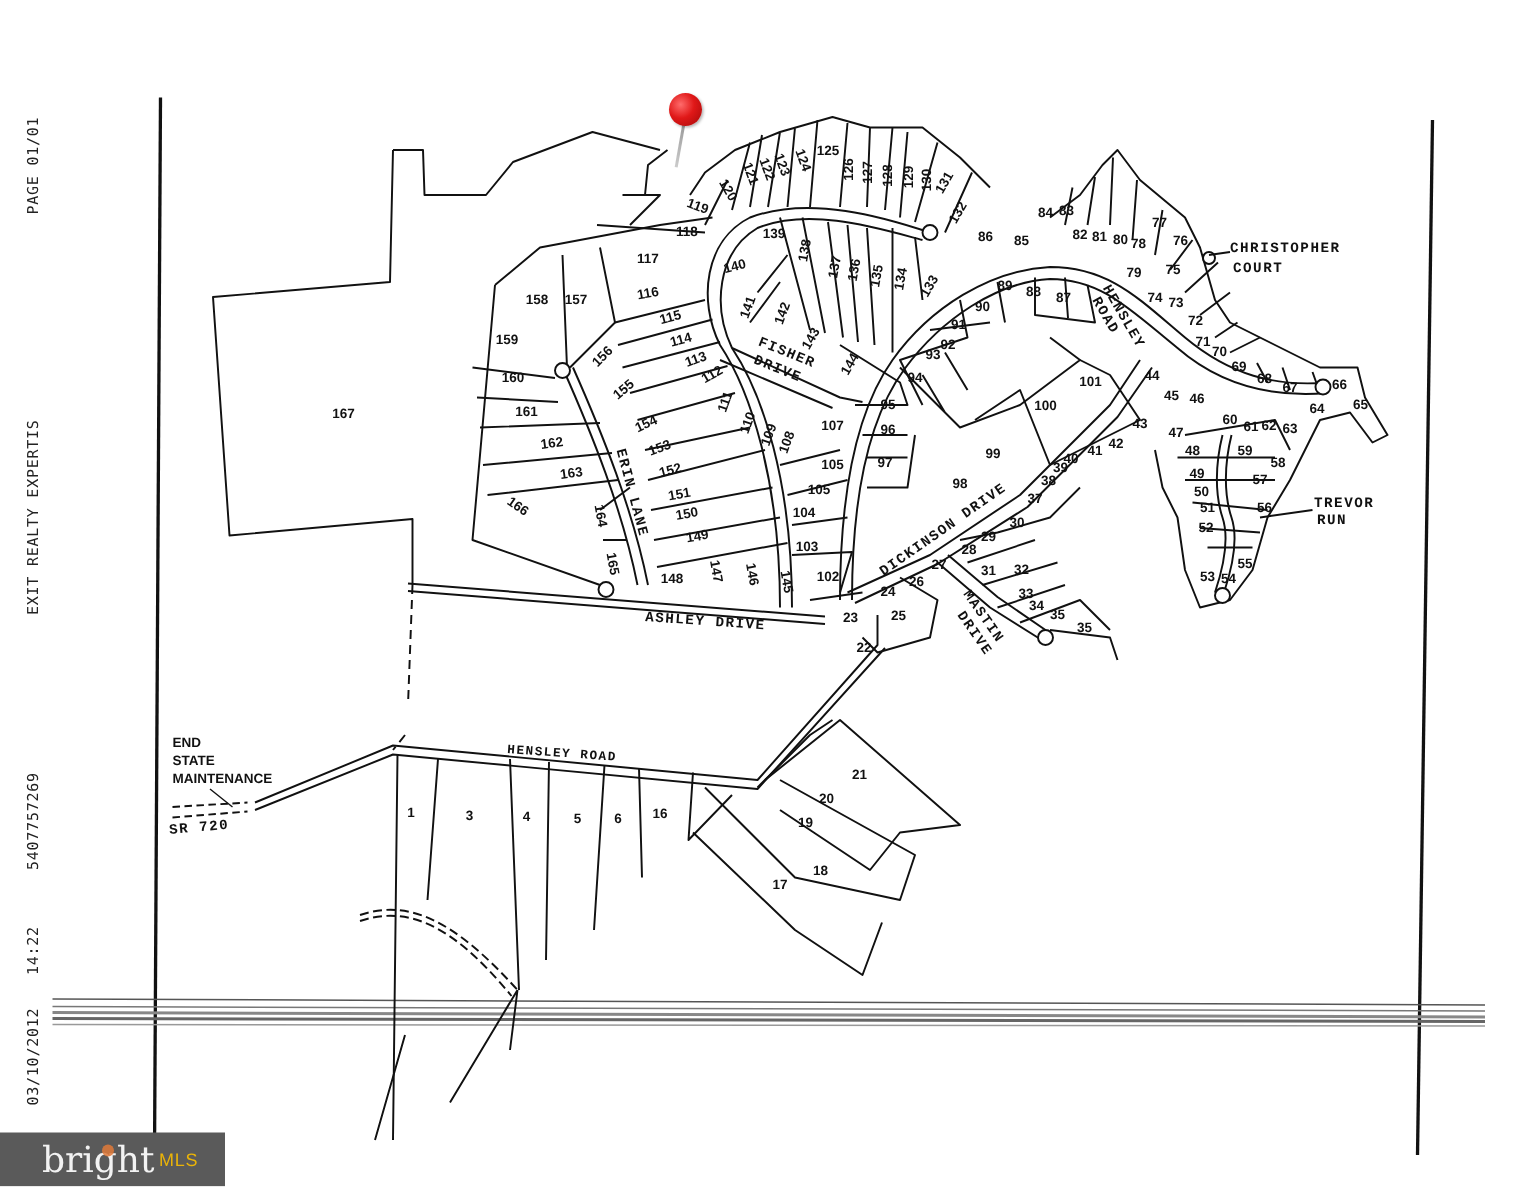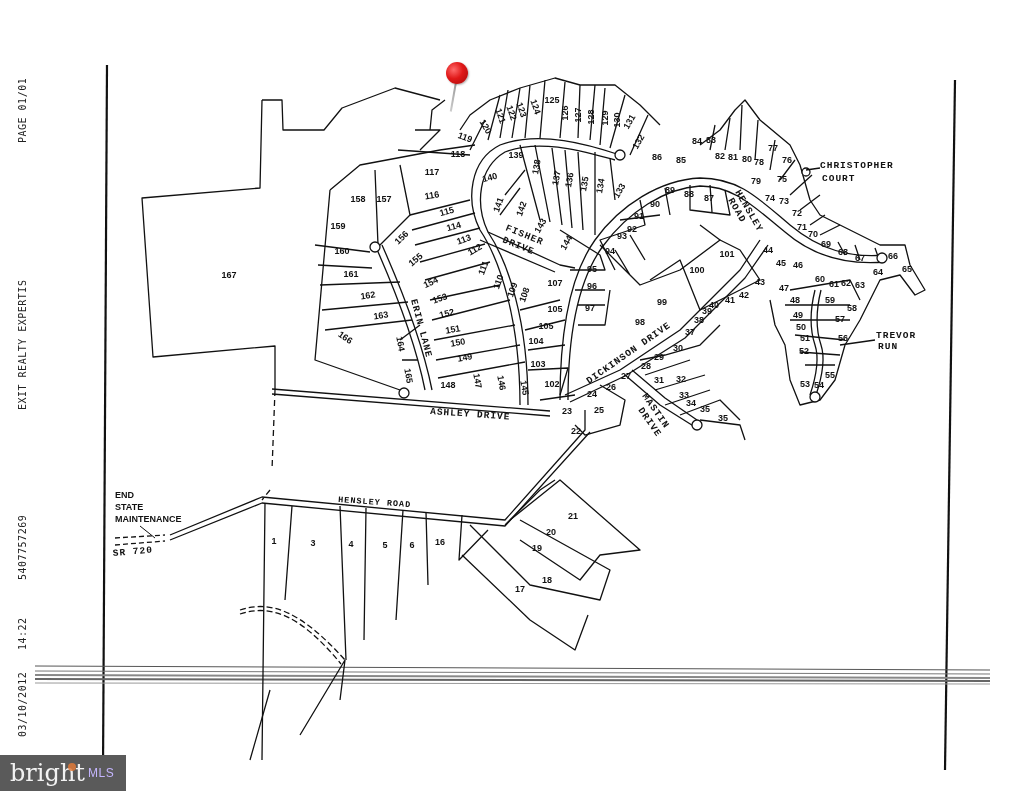--- a/index.html
+++ b/index.html
@@ -5,23 +5,23 @@
   html, body { margin:0; padding:0; background:#ffffff; }
   #page { position:relative; width:1024px; height:791px; overflow:hidden; background:#ffffff; font-family:"DejaVu Sans Mono", monospace; }
   .side-text { position:absolute; font-family:"DejaVu Sans Mono", monospace; font-size:10px; color:#222; transform-origin:left top; transform:rotate(-90deg); white-space:nowrap; letter-spacing:0.5px; }
   svg.map { position:absolute; left:0; top:0; }
   .lot { font-family:"Liberation Sans", sans-serif; font-size:9px; font-weight:bold; fill:#111; text-anchor:middle; dominant-baseline:middle; }
   .road-label { font-family:"Liberation Mono", monospace; font-size:9.5px; font-weight:bold; fill:#111; letter-spacing:1px; }
   .note-label { font-family:"Liberation Sans", sans-serif; font-size:9px; font-weight:bold; fill:#111; }
   .title-block { position:absolute; left:770px; top:706px; width:150px; }
   .title-main { font-family:"DejaVu Sans Mono", monospace; font-size:16px; color:#111; border-bottom:2px solid #111; display:inline-block; padding:0 2px; letter-spacing:1px; }
   .title-scale { font-family:"Liberation Sans", sans-serif; font-size:11px; font-weight:bold; color:#111; margin-top:4px; white-space:pre; }
-  .bright-logo { position:absolute; left:0; top:755px; width:126px; height:36px; background:#5a5a5a; display:flex; align-items:center; padding-left:10px; box-sizing:border-box; }
+  .bright-logo { position:absolute; left:0; top:755px; width:150px; height:36px; background:#5a5a5a; display:flex; align-items:center; padding-left:28px; box-sizing:border-box; }
   .bright-word { font-family:"DejaVu Serif", serif; font-size:24px; color:#f2f2f2; line-height:1; }
-  .bright-mls { font-family:"Liberation Sans", sans-serif; font-size:12px; color:#c4b5fd; margin-left:3px; letter-spacing:0.5px; }
+  .bright-mls { font-family:"Liberation Sans", sans-serif; font-size:12px; color:#eab308; margin-left:3px; letter-spacing:0.5px; }
   .bright-dot { position:absolute; left:68px; top:8px; width:8px; height:8px; border-radius:50%; background:#e07a3a; opacity:0.85; }
   .pin { position:absolute; left:446px; top:62px; width:22px; height:22px; border-radius:50%; background:radial-gradient(circle at 35% 35%, #ff6b6b 0%, #e01818 45%, #a30808 100%); box-shadow:1px 1px 2px rgba(0,0,0,0.3); }
   .pin-needle { position:absolute; left:455px; top:82px; width:2px; height:30px; background:linear-gradient(#999,#ccc); transform:rotate(10deg); transform-origin:top; }
 </style>
 </head>
 <body>
 
 <div id="page">
 
   <div class="side-text" style="left:17px; top:143px;">PAGE  01/01</div>

